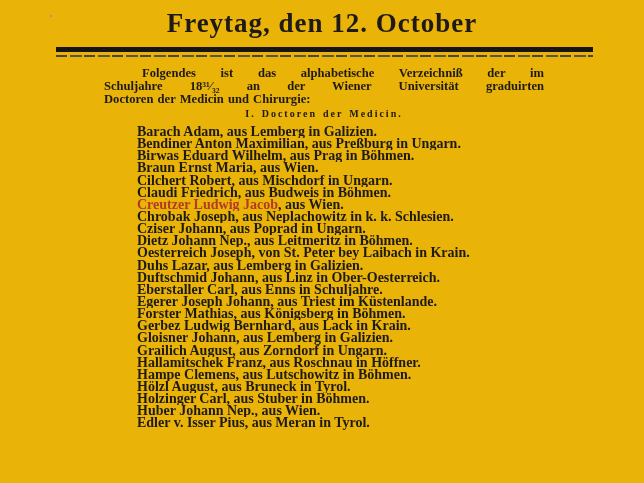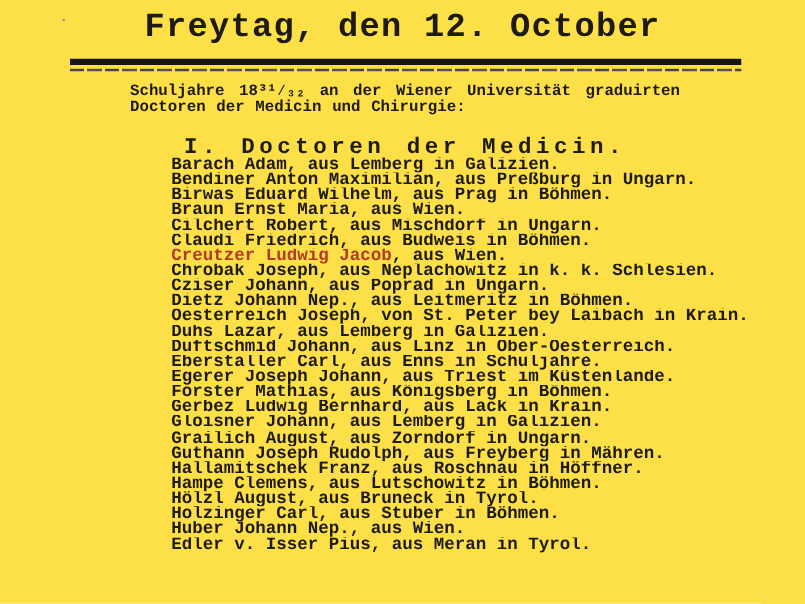--- a/index.html
+++ b/index.html
@@ -1,21 +1,21 @@
 <!DOCTYPE html>
 <html style="--highlight-color: #b23a28;"><head>
 <meta charset="utf-8">
 <style>
   html,body { margin:0; padding:0; background:#e8e8e8; }
   .page {
     position: relative;
     width: 644px; height: 483px;
-    background: #fde047;
+    background: #eab308;
     overflow: hidden;
-    font-family: Liberation Mono, monospace;
+    font-family: Liberation Serif, serif;
     color: #1d1a17;
     font-weight: 700;
     margin: 0 auto;
   }
   .masthead {
     position: absolute;
     top: 8px; left: 0; right: 0;
     text-align: center;
     font-size: 27px;
     font-weight: 700;
@@ -34,21 +34,21 @@
     top: 67px; left: 104px; width: 440px;
     font-size: 12.6px; line-height: 12.9px;
     word-spacing: 1px;
   }
   .intro-line-first { padding-left: 38px; text-align: justify; text-align-last: justify; }
   .intro-line-just  { text-align: justify; text-align-last: justify; }
   .section-heading {
     position: absolute;
     top: 108px; left: 104px; width: 440px;
     text-align: center;
-    font-size: 18px;
+    font-size: 10px;
     letter-spacing: 0.2em;
     word-spacing: 0.15em;
   }
   .doctor-list {
     position: absolute;
     top: 126px; left: 137px; width: 478px;
     font-size: 14px; line-height: 12.15px;
     white-space: nowrap;
   }
   .entry { height: 12.15px; overflow: hidden; }
@@ -63,20 +63,21 @@
   <div class="speck"></div>
 
   <div class="masthead">Freytag, den 12. October</div>
 
   <div class="rule">
     <div class="rule-thick"></div>
     <div class="rule-thin"></div>
   </div>
 
   <div class="intro">
+    <div class="intro-line-first">Folgendes ist das alphabetische Verzeichniß der im</div>
     <div class="intro-line-just">Schuljahre 18³¹⁄₃₂ an der Wiener Universität graduirten</div>
     <div class="intro-line">Doctoren der Medicin und Chirurgie:</div>
   </div>
 
   <div class="section-heading">I. Doctoren der Medicin.</div>
 
   <div class="doctor-list">
       <div class="entry"><span class="entry-name">Barach Adam</span><span class="entry-origin">, aus Lemberg in Galizien.</span></div>
       <div class="entry"><span class="entry-name">Bendiner Anton Maximilian</span><span class="entry-origin">, aus Preßburg in Ungarn.</span></div>
       <div class="entry"><span class="entry-name">Birwas Eduard Wilhelm</span><span class="entry-origin">, aus Prag in Böhmen.</span></div>
@@ -89,21 +90,20 @@
       <div class="entry"><span class="entry-name">Dietz Johann Nep.</span><span class="entry-origin">, aus Leitmeritz in Böhmen.</span></div>
       <div class="entry"><span class="entry-name">Oesterreich Joseph</span><span class="entry-origin">, von St. Peter bey Laibach in Krain.</span></div>
       <div class="entry"><span class="entry-name">Duhs Lazar</span><span class="entry-origin">, aus Lemberg in Galizien.</span></div>
       <div class="entry"><span class="entry-name">Duftschmid Johann</span><span class="entry-origin">, aus Linz in Ober-Oesterreich.</span></div>
       <div class="entry"><span class="entry-name">Eberstaller Carl</span><span class="entry-origin">, aus Enns in Schuljahre.</span></div>
       <div class="entry"><span class="entry-name">Egerer Joseph Johann</span><span class="entry-origin">, aus Triest im Küstenlande.</span></div>
       <div class="entry"><span class="entry-name">Forster Mathias</span><span class="entry-origin">, aus Königsberg in Böhmen.</span></div>
       <div class="entry"><span class="entry-name">Gerbez Ludwig Bernhard</span><span class="entry-origin">, aus Lack in Krain.</span></div>
       <div class="entry"><span class="entry-name">Gloisner Johann</span><span class="entry-origin">, aus Lemberg in Galizien.</span></div>
       <div class="entry"><span class="entry-name">Grailich August</span><span class="entry-origin">, aus Zorndorf in Ungarn.</span></div>
-      <div class="entry"><span class="entry-name">Guthann Joseph Rudolph</span><span class="entry-origin">, aus Freyberg in Mähren.</span></div>
       <div class="entry"><span class="entry-name">Hallamitschek Franz</span><span class="entry-origin">, aus Roschnau in Höffner.</span></div>
       <div class="entry"><span class="entry-name">Hampe Clemens</span><span class="entry-origin">, aus Lutschowitz in Böhmen.</span></div>
       <div class="entry"><span class="entry-name">Hölzl August</span><span class="entry-origin">, aus Bruneck in Tyrol.</span></div>
       <div class="entry"><span class="entry-name">Holzinger Carl</span><span class="entry-origin">, aus Stuber in Böhmen.</span></div>
       <div class="entry"><span class="entry-name">Huber Johann Nep.</span><span class="entry-origin">, aus Wien.</span></div>
       <div class="entry"><span class="entry-name">Edler v. Isser Pius</span><span class="entry-origin">, aus Meran in Tyrol.</span></div>
     </div>
 
 </div>
 

